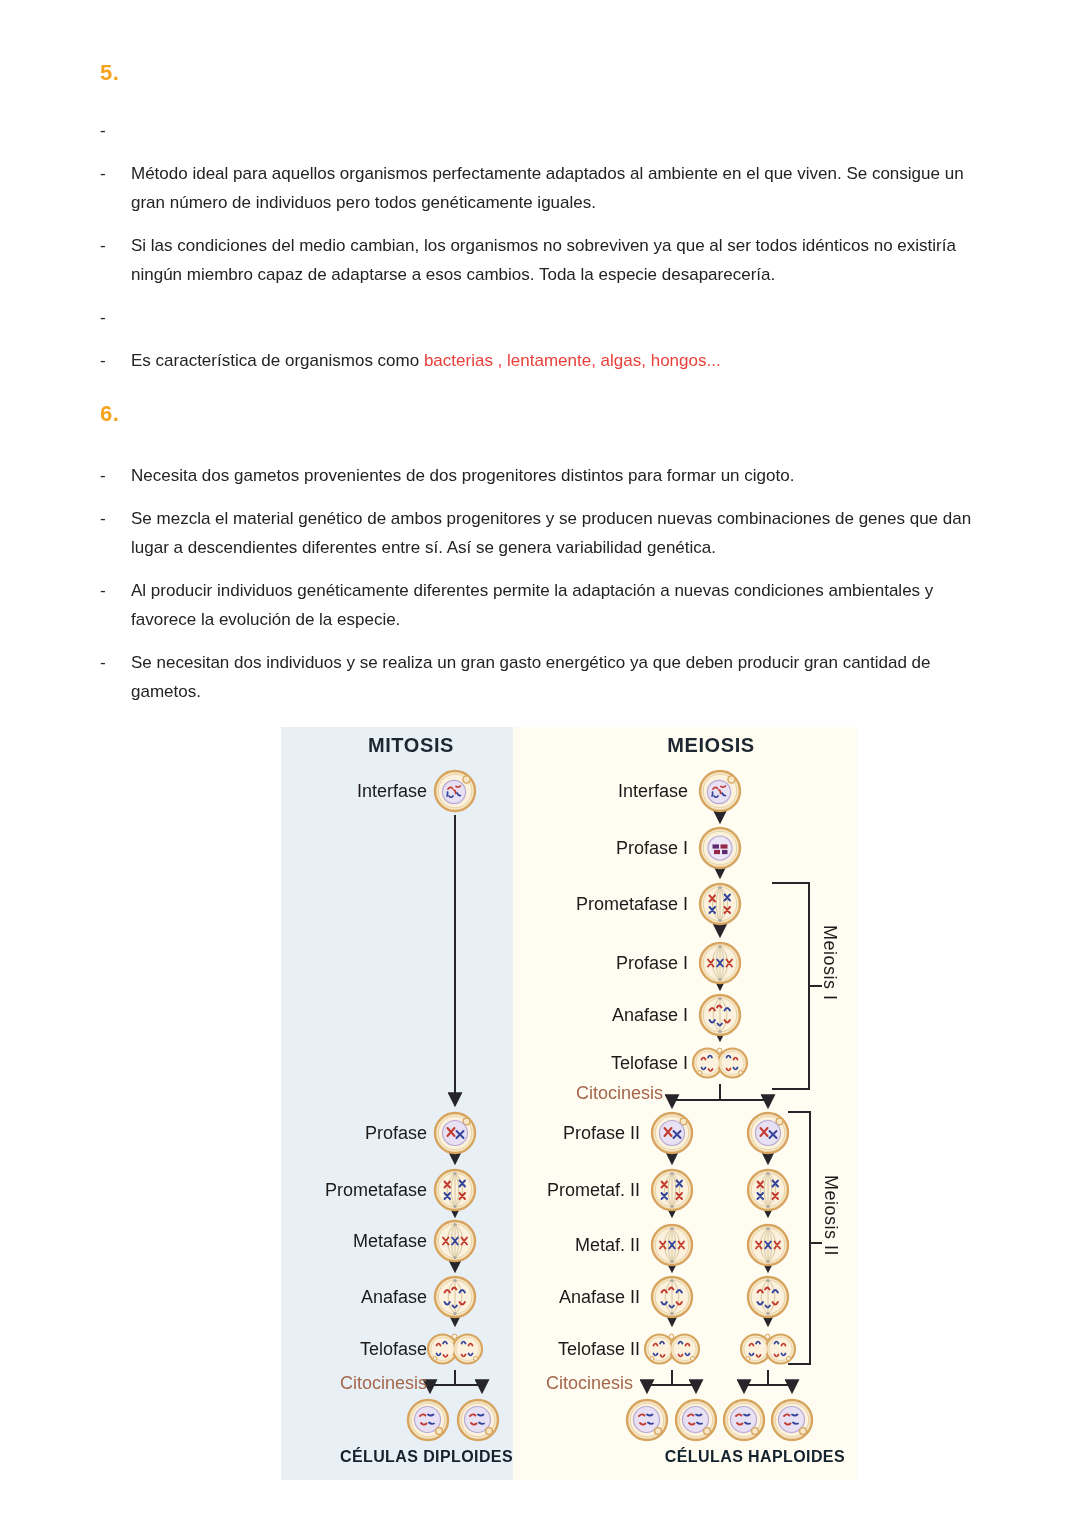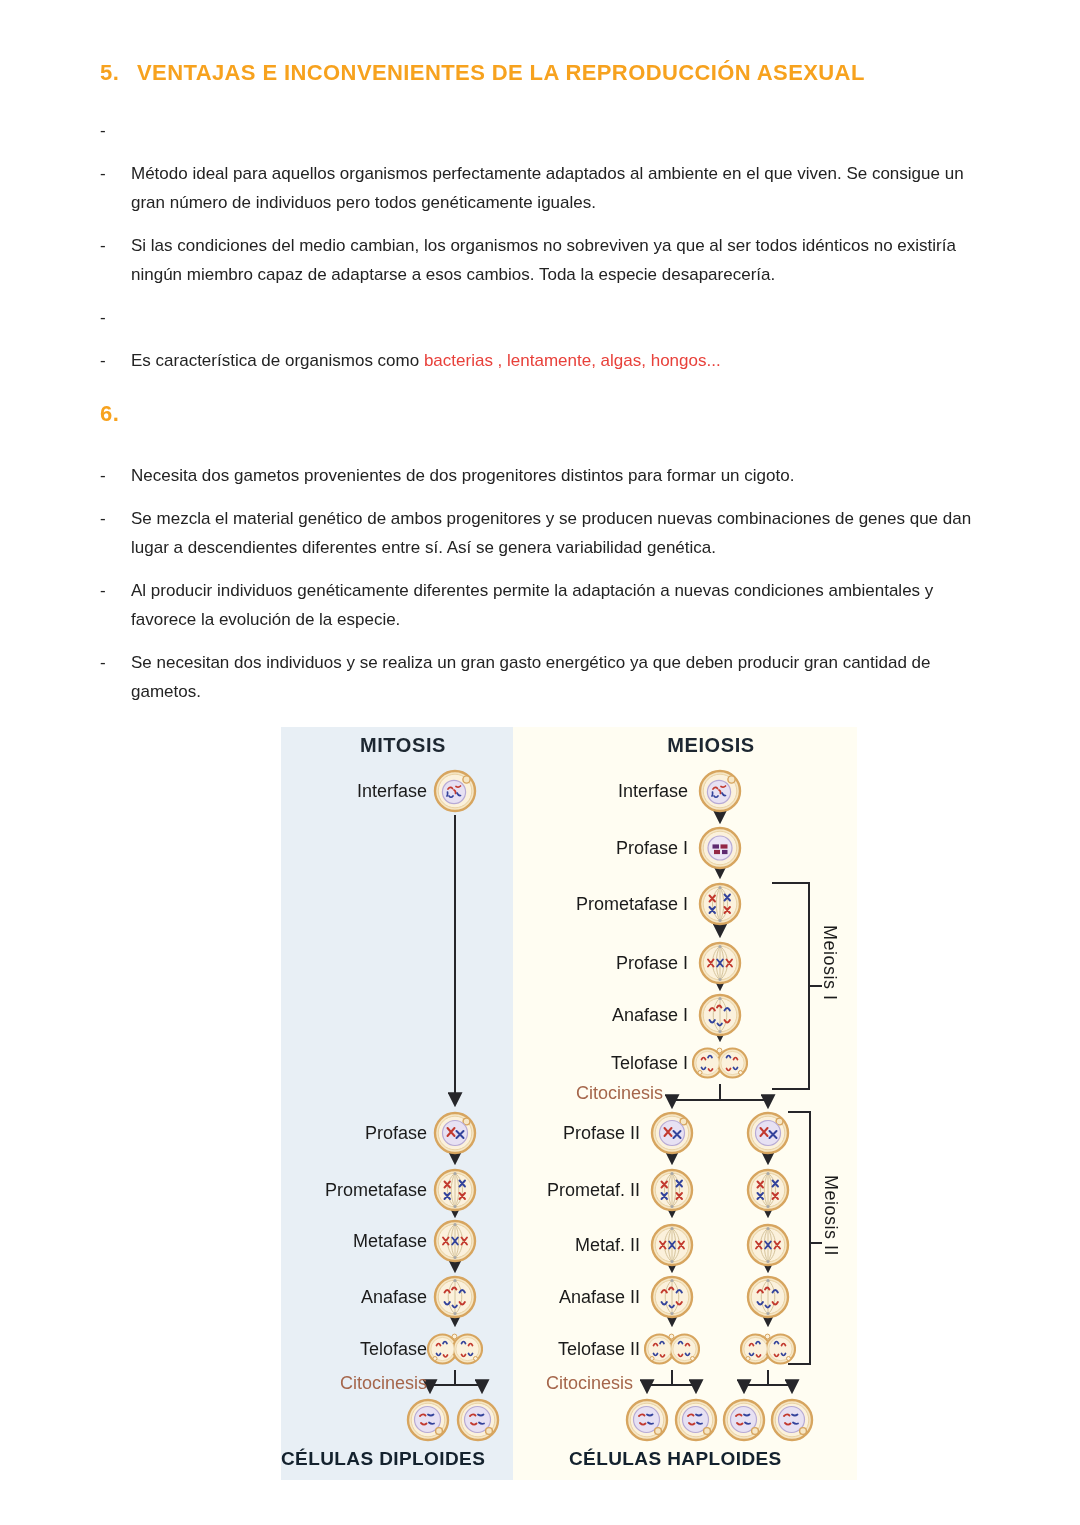--- a/index.html
+++ b/index.html
@@ -20,48 +20,47 @@
   .dash{flex:0 0 10px;}
   .b-text{max-width:862px;}
   .hl{color:#e8403a;}
 
   
   .diagram{position:absolute;left:281px;top:727px;width:576px;height:753px;}
   .panel{position:absolute;top:0;height:753px;}
   .panel.mitosis{left:0;width:232px;background:#e8eff5;}
   .panel.meiosis{left:232px;width:344px;background:#fffdf2;}
   .dg-title{position:absolute;top:7px;font-weight:bold;font-size:20px;color:#1d2731;letter-spacing:.6px;text-align:center;}
-  .dg-title.t-mit{left:0;width:244px;}
+  .dg-title.t-mit{left:8px;width:244px;}
   .dg-title.t-mei{left:280px;width:300px;}
   .dg-label{position:absolute;font-size:18px;color:#1b1b1b;text-align:right;line-height:24px;height:24px;white-space:nowrap;}
   .lab-mit{left:0;width:146px;}
   .lab-mei1{left:232px;width:175px;}
   .lab-mei2{left:232px;width:127px;}
   .cito{color:#a5664b;}
   .cito-mit{left:0;width:146px;top:644px;}
   .cito-mei1{left:232px;width:150px;top:354px;}
   .cito-mei2{left:232px;width:120px;top:644px;}
-  .dg-result{position:absolute;top:721px;font-weight:bold;font-size:19px;color:#14222e;text-align:left;letter-spacing:.4px;white-space:nowrap;}
+  .dg-result{position:absolute;top:721px;font-weight:bold;font-size:16px;color:#14222e;text-align:right;letter-spacing:.4px;white-space:nowrap;}
   .res-dip{left:0;width:232px;}
   .res-hap{left:288px;width:276px;}
   .dg-bracket-label{position:absolute;writing-mode:vertical-rl;font-size:18px;color:#1b1b1b;letter-spacing:.5px;white-space:nowrap;}
   .bk1{left:538px;top:198px;height:124px;}
   .bk2{left:539px;top:448px;height:138px;}
   .connectors{position:absolute;left:0;top:0;width:576px;height:753px;}
   .cell{position:absolute;}
   .cell svg{display:block;width:100%;height:100%;}
 </style>
 </head>
 <body>
 
 <div class="content">
 
   <div class="section-title">
     <span class="st-num">5.</span>
-    <span>VENTAJAS E INCONVENIENTES DE LA REPRODUCCIÓN ASEXUAL</span>
   </div>
 
   <div>
     <div class="bullet">
       <span class="dash">-</span>
     </div>
     <div class="bullet">
       <span class="dash">-</span>
       <span class="b-text">Método ideal para aquellos organismos perfectamente adaptados al ambiente en el que viven. Se consigue un gran número de individuos pero todos genéticamente iguales.</span>
     </div>

